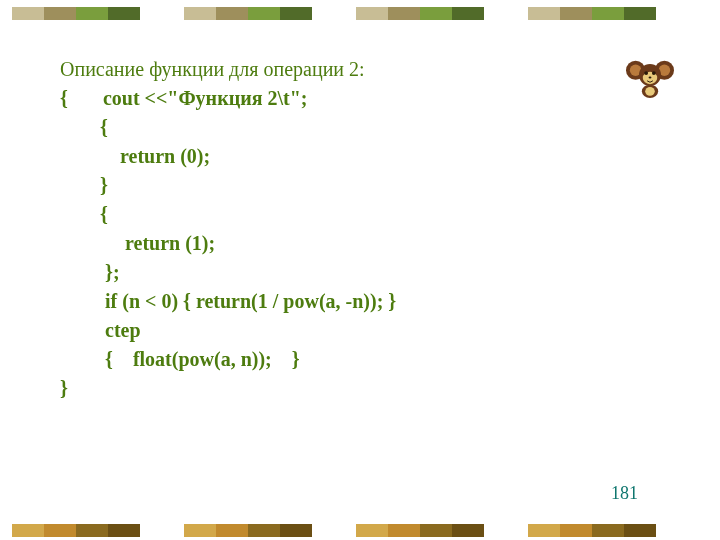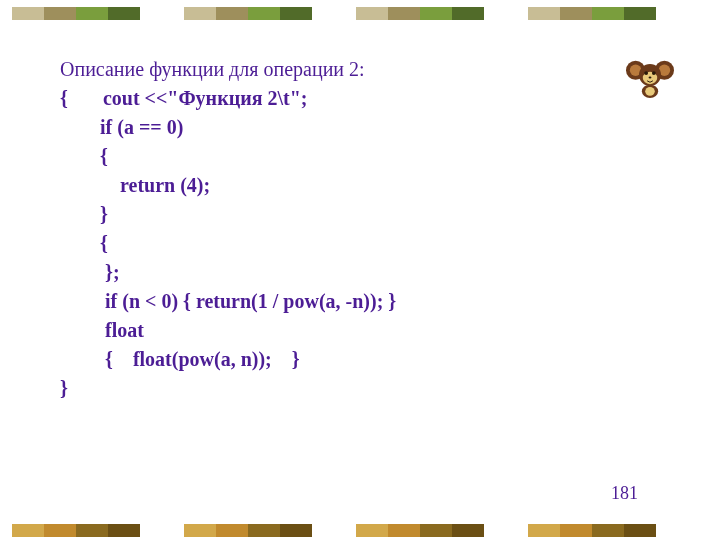--- a/index.html
+++ b/index.html
@@ -23,31 +23,31 @@
   .band .seg {
     height: 100%;
   }
   .content {
     position: absolute;
     top: 55px;
     left: 60px;
     width: 560px;
     font-size: 20px;
     line-height: 1.45;
-    color: #4c1d95;
+    color: #4d7c0f;
   }
   .line { white-space: pre; }
   .bold { font-weight: bold; }
   .bolditalic { font-weight: bold; font-style: italic; }
   .pagenum {
     position: absolute;
     right: 82px;
     bottom: 36px;
     font-size: 18px;
-    color: #4c1d95;
+    color: #0f766e;
     font-family: "Times New Roman", serif;
   }
   .mascot {
     position: absolute;
     top: 52px;
     right: 46px;
     width: 48px;
     height: 48px;
   }
   .mascot svg { width: 100%; height: 100%; }
@@ -70,28 +70,28 @@
     <div class="seg" style="width: 32px; background: rgb(81, 107, 41); position: absolute; left: 452px; top: 0px; height: 100%;"></div>
     <div class="seg" style="width: 32px; background: rgb(200, 189, 149); position: absolute; left: 528px; top: 0px; height: 100%;"></div>
     <div class="seg" style="width: 32px; background: rgb(158, 143, 92); position: absolute; left: 560px; top: 0px; height: 100%;"></div>
     <div class="seg" style="width: 32px; background: rgb(122, 158, 61); position: absolute; left: 592px; top: 0px; height: 100%;"></div>
     <div class="seg" style="width: 32px; background: rgb(81, 107, 41); position: absolute; left: 624px; top: 0px; height: 100%;"></div>
   </div>
 
 <div class="content">
   <div class="line">Описание функции для операции 2:</div>
   <div class="line bold">{       cout &lt;&lt;"Функция 2\t";</div>
-  <div class="line bold">        if (a == 0)</div>
   <div class="line bold">        {</div>
-  <div class="line bold">            return (4);</div>
+  <div class="line bold">            return (0);</div>
   <div class="line bold">        }</div>
   <div class="line bold">        {</div>
+  <div class="line bold">             return (1);</div>
   <div class="line bold">         };</div>
   <div class="line bold">         if (n &lt; 0) { return(1 / pow(a, -n)); }</div>
-  <div class="line bold">         float</div>
+  <div class="line bold">         ctep</div>
   <div class="line bold">         {    float(pow(a, n));    }</div>
   <div class="line bold">}</div>
 </div>
 
 <div class="pagenum">181</div>
 
 <div class="mascot">
   <svg viewBox="0 0 100 100">
     <circle cx="20" cy="38" r="20" fill="#6b3a1a"></circle>
     <circle cx="80" cy="38" r="20" fill="#6b3a1a"></circle>

